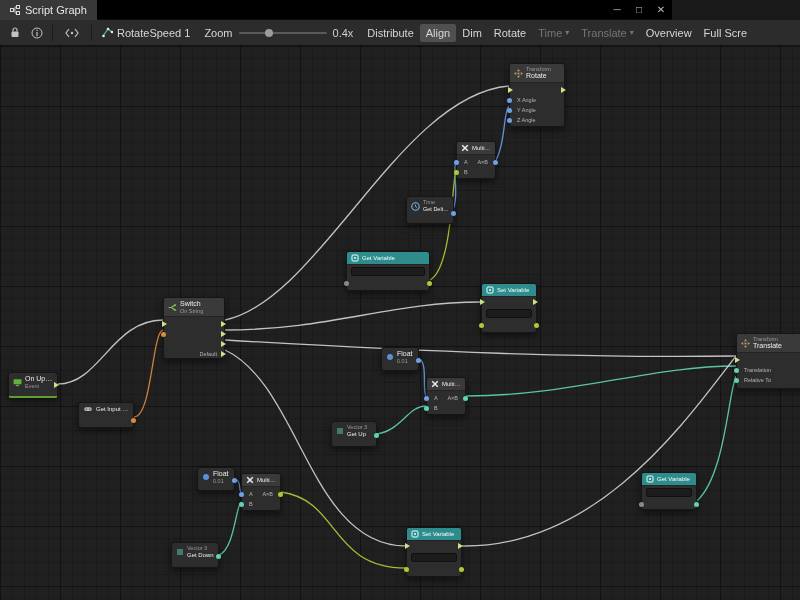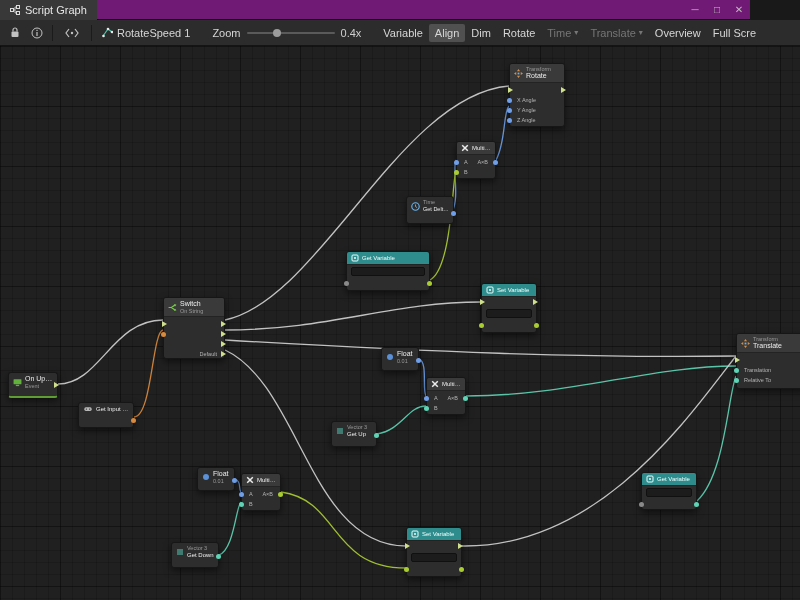--- a/index.html
+++ b/index.html
@@ -1,33 +1,33 @@
 <!DOCTYPE html>
 <html><head>
 <meta charset="utf-8">
 <style>
   *{margin:0;padding:0;box-sizing:border-box}
   html,body{width:800px;height:600px;overflow:hidden}
   body{position:relative;background:#191919;font-family:"Liberation Sans",sans-serif;-webkit-font-smoothing:antialiased}
 
   
-  .titlebar{position:absolute;top:0;left:0;width:750px;height:20px;background:#701a75;border-bottom:1px solid #0d0d0d;display:flex;align-items:center;z-index:6}
+  .titlebar{position:absolute;top:0;left:0;width:672px;height:20px;background:#000000;border-bottom:1px solid #0d0d0d;display:flex;align-items:center;z-index:6}
   .tab{display:flex;align-items:center;gap:5px;height:20px;padding:0 10px;background:#383838;color:#e6e6e6;font-size:11px}
   .win-controls{margin-left:auto;display:flex;align-items:center;height:20px}
   .win-btn{width:22px;height:20px;display:flex;align-items:center;justify-content:center;color:#bdbdbd;font-size:10px;cursor:default}
 
   
   .toolbar{position:absolute;top:20px;left:0;width:800px;height:26px;background:#2c2c2c;border-bottom:1px solid #141414;display:flex;align-items:center;color:#d6d6d6;font-size:11px;padding:0 4px;white-space:nowrap;overflow:hidden;z-index:6}
   .tb-icon{width:22px;height:20px;display:flex;align-items:center;justify-content:center}
   .sep{width:1px;height:16px;background:#1b1b1b;margin:0 4px;flex:0 0 auto}
   .tb-btn{padding:3px 6px;border-radius:2px;display:flex;align-items:center;gap:3px;flex:0 0 auto;cursor:default}
   .tb-btn.active{background:#505050}
   .tb-btn.dim{color:#767676}
   .graph-ref{display:flex;align-items:center;gap:4px;padding:0 6px;flex:0 0 auto}
-  .zoom-wrap{display:flex;align-items:center;gap:6px;margin:0 16px;flex:0 0 auto}
+  .zoom-wrap{display:flex;align-items:center;gap:6px;margin:0 8px;flex:0 0 auto}
   .zoom-track{position:relative;width:88px;height:2px;background:#5a5a5a;border-radius:1px}
   .zoom-handle{position:absolute;left:26px;top:-3px;width:8px;height:8px;border-radius:50%;background:#9c9c9c}
   .zoom-val{color:#cfcfcf}
 
   
   .canvas{position:absolute;top:46px;left:0;width:800px;height:554px;z-index:0;
     background-color:#202020;
     background-image:
       linear-gradient(rgba(0,0,0,.30) 1px,transparent 1px),
       linear-gradient(90deg,rgba(0,0,0,.30) 1px,transparent 1px),
@@ -115,21 +115,21 @@
     </svg>
     <span>RotateSpeed 1</span>
   </div>
   <div class="zoom-wrap">
     <span>Zoom</span>
     <span class="zoom-track">
       <span class="zoom-handle"></span>
     </span>
     <span class="zoom-val">0.4x</span>
   </div>
-  <span class="tb-btn">Variable</span>
+  <span class="tb-btn">Distribute</span>
   <span class="tb-btn active">Align</span>
   <span class="tb-btn">Dim</span>
   <span class="tb-btn">Rotate</span>
   <span class="tb-btn dim">
     <span>Time</span>
     <span style="font-size:8px">▾</span>
   </span>
   <span class="tb-btn dim">
     <span>Translate</span>
     <span style="font-size:8px">▾</span>

